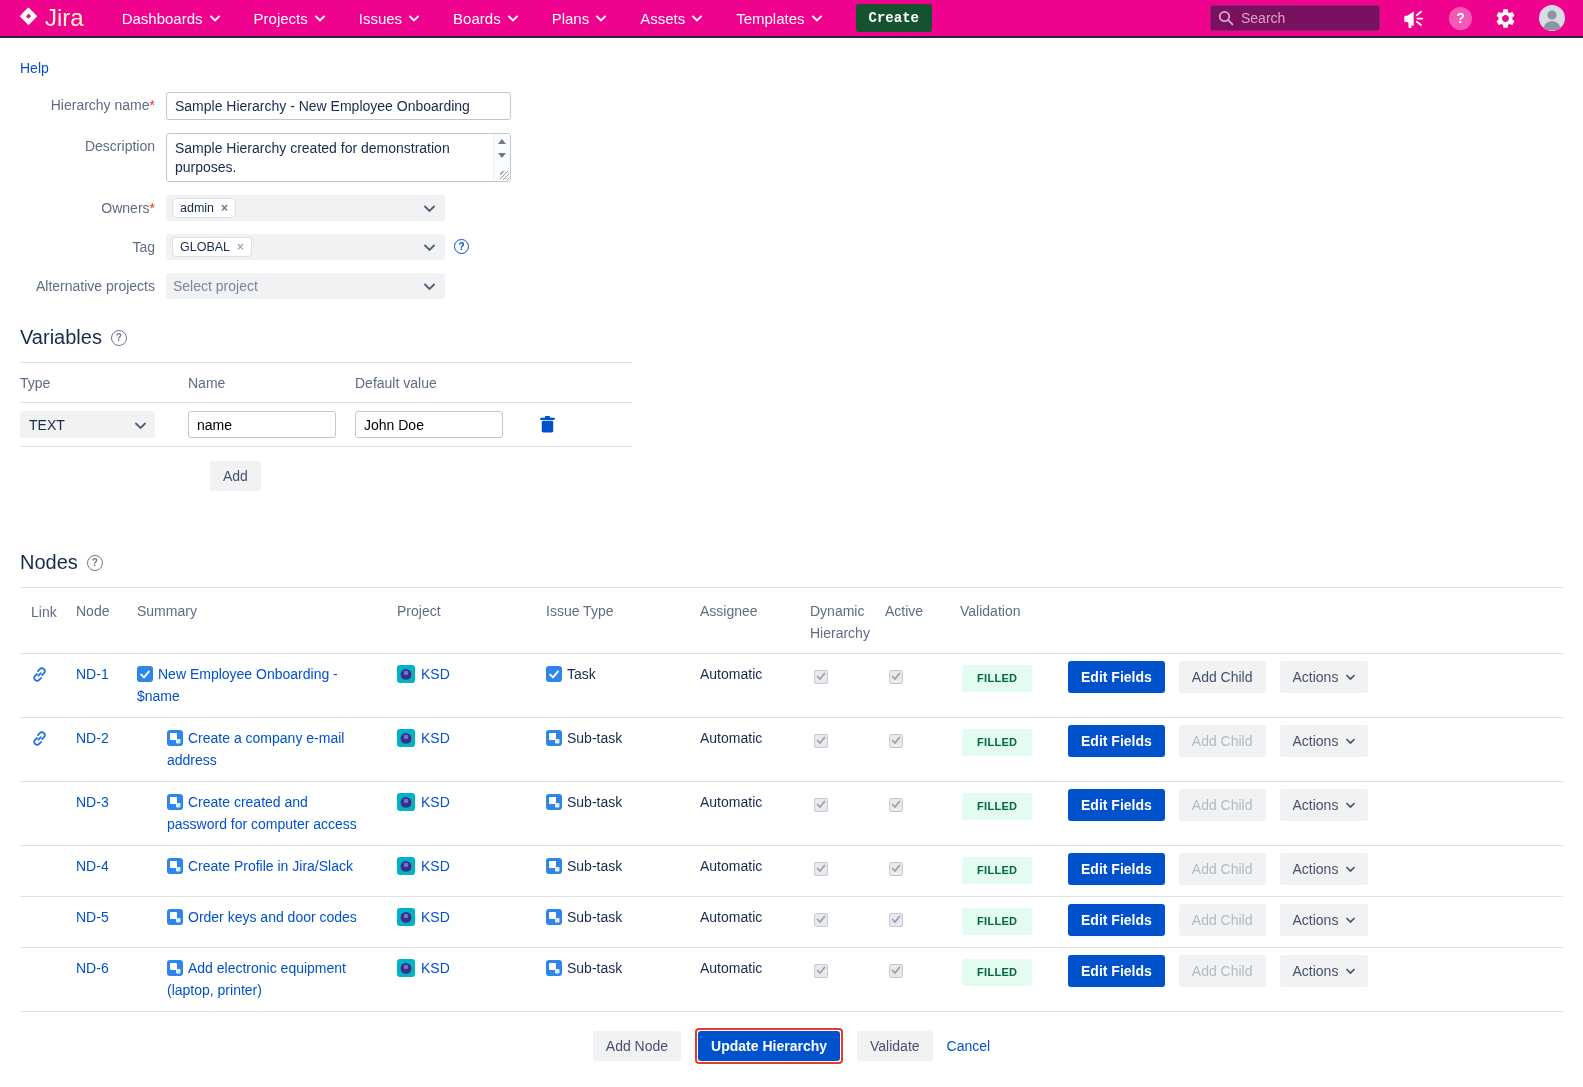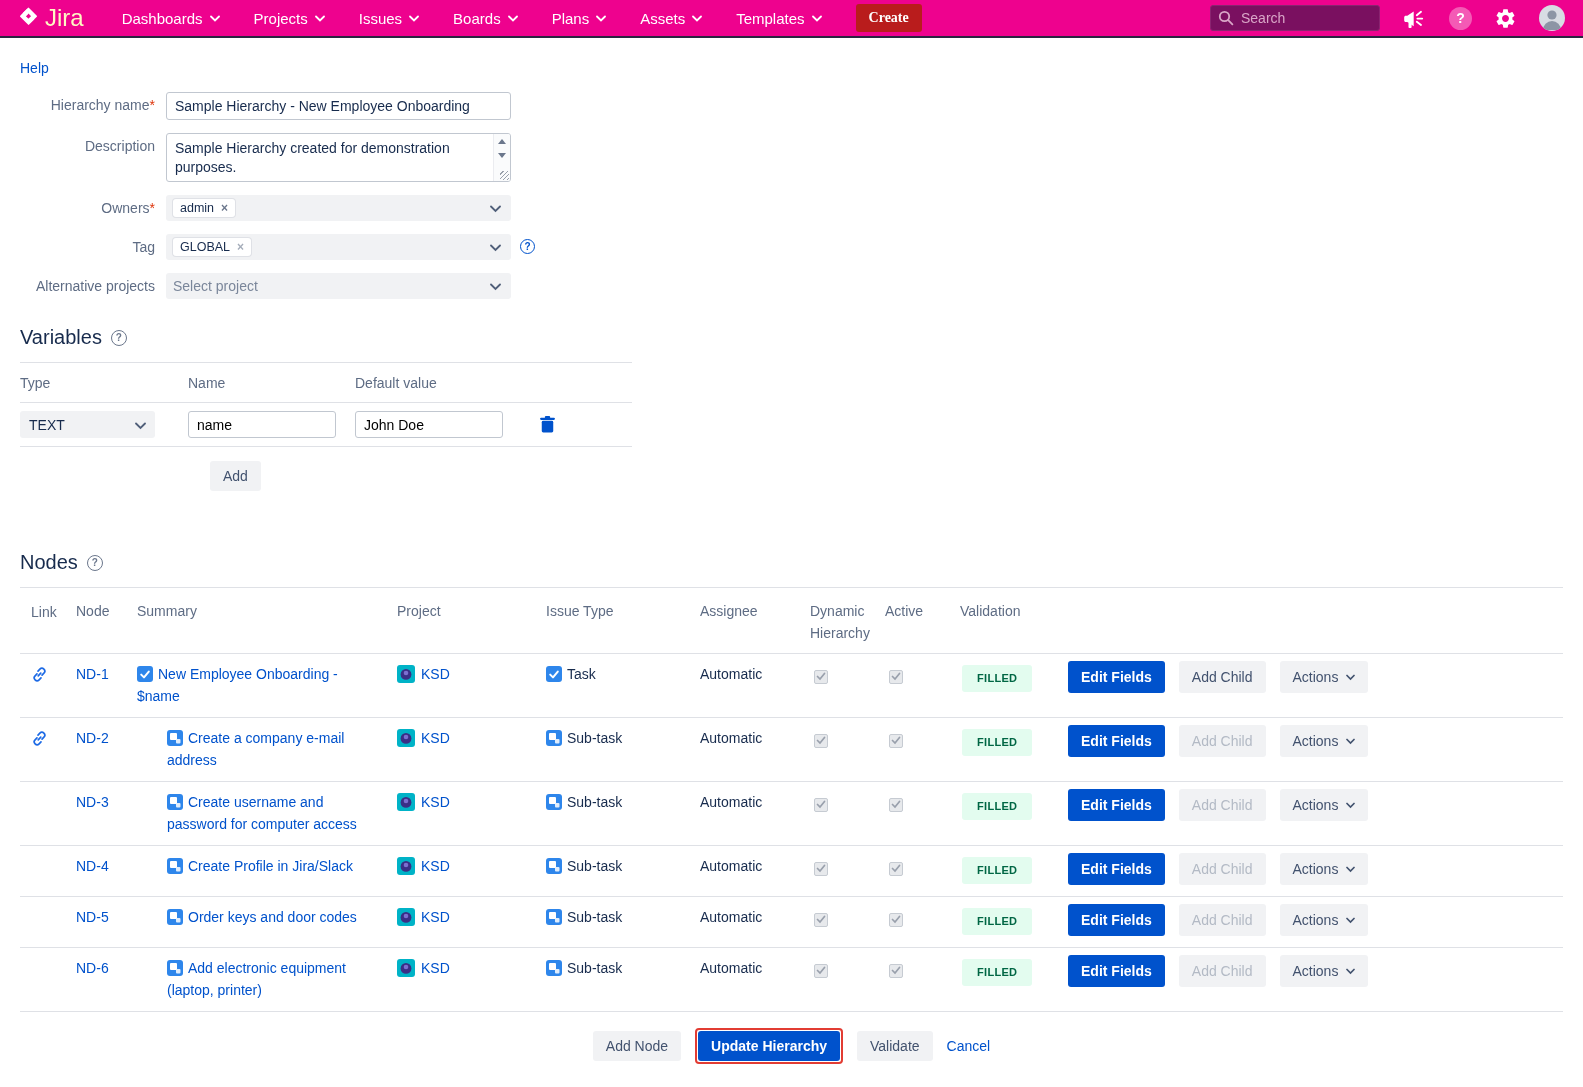--- a/index.html
+++ b/index.html
@@ -14,22 +14,22 @@
   
   .nav {
     height: 38px; background: #EE028E; display: flex; align-items: center;
     padding: 0 18px; border-bottom: 2px solid #2A2440;
   }
   .nav-logo { display: flex; align-items: center; gap: 6px; margin-right: 38px; }
   .nav-logo-text { color: #fef9c3; font-size: 24px; font-weight: 400; }
   .nav-menu { display: flex; align-items: center; gap: 34px; }
   .nav-item { display: flex; align-items: center; gap: 7px; color: #fff; font-size: 15px; cursor: pointer; }
   .create-btn {
-    margin-left: 34px; background: #b91c1c; color: #fff; border: none; border-radius: 3px;
-    font-family: Liberation Serif, serif; font-size: 14px; font-weight: 700; padding: 6px 13px; cursor: pointer;
+    margin-left: 34px; background: #14532d; color: #fff; border: none; border-radius: 3px;
+    font-family: Liberation Mono, monospace; font-size: 14px; font-weight: 700; padding: 6px 13px; cursor: pointer;
   }
   .nav-right { margin-left: auto; display: flex; align-items: center; gap: 22px; }
   .nav-search { position: relative; }
   .nav-search input {
     width: 170px; height: 26px; background: #7A1060; border: 1px solid #8A2470; border-radius: 3px;
     color: #F2D4E6; font-family: inherit; font-size: 14px; padding: 0 8px 0 30px; outline: none;
   }
   .nav-search input::placeholder { color: #D9A6C7; }
   .nav-search .mag { position: absolute; left: 8px; top: 5px; }
   .nav-icon { cursor: pointer; display: flex; align-items: center; }
@@ -65,21 +65,21 @@
     display: flex; flex-direction: column; align-items: center; padding-top: 5px; gap: 9px;
   }
   .arr-up { width: 0; height: 0; border-left: 4px solid transparent; border-right: 4px solid transparent; border-bottom: 5px solid #6B778C; }
   .arr-down { width: 0; height: 0; border-left: 4px solid transparent; border-right: 4px solid transparent; border-top: 5px solid #6B778C; }
   .ta-grip {
     position: absolute; right: 1px; bottom: 1px; width: 9px; height: 9px;
     background: repeating-linear-gradient(135deg, transparent 0 2px, #9AA1AC 2px 3px);
     cursor: nwse-resize;
   }
   .gselect {
-    width: 345px; height: 26px; background: #F1F2F4; border-radius: 3px;
+    width: 279px; height: 26px; background: #F1F2F4; border-radius: 3px;
     display: flex; align-items: center; padding: 0 10px 0 7px; cursor: pointer;
   }
   .gselect .chev { margin-left: auto; }
   .chip {
     background: #fff; border-radius: 3px; box-shadow: 0 0 0 1px #DFE1E6;
     font-size: 12.5px; color: #172B4D; padding: 2px 7px; display: inline-flex; align-items: center; gap: 7px;
   }
   .chip-x { color: #6B778C; font-weight: 700; font-size: 12px; cursor: pointer; line-height: 1; }
   .chip-x::after { content: "×"; }
   .chip-x.lite { color: #A5ADBA; }
@@ -451,21 +451,21 @@
         </span>
       </div>
 
       <div class="ngrid nrow">
         <span class="c-link"></span>
         <span class="c-node"><a>ND-3</a></span>
         <span class="c-summary child"><span class="iicon"><svg width="16" height="16">
                 <rect width="16" height="16" rx="3" fill="#2E86EB"></rect>
                 <rect x="3" y="3" width="7" height="7" rx="1" fill="#fff"></rect>
                 <rect x="9" y="9" width="4.5" height="4.5" rx="1" fill="#fff" opacity="0.85"></rect>
-              </svg></span><a>Create username and password for computer access</a></span>
+              </svg></span><a>Create created and password for computer access</a></span>
         <span class="c-project"><span class="pavatar"><svg width="18" height="18">
                 <rect width="18" height="18" rx="3" fill="#00B3C7"></rect>
                 <circle cx="9" cy="9.4" r="5.4" fill="#3A2E86"></circle>
                 <circle cx="9" cy="8" r="2.3" fill="#7B6FD0"></circle>
               </svg></span><a>KSD</a></span>
         <span class="c-itype"><span class="iicon"><svg width="16" height="16">
                 <rect width="16" height="16" rx="3" fill="#2E86EB"></rect>
                 <rect x="3" y="3" width="7" height="7" rx="1" fill="#fff"></rect>
                 <rect x="9" y="9" width="4.5" height="4.5" rx="1" fill="#fff" opacity="0.85"></rect>
               </svg></span><span>Sub-task</span></span>

